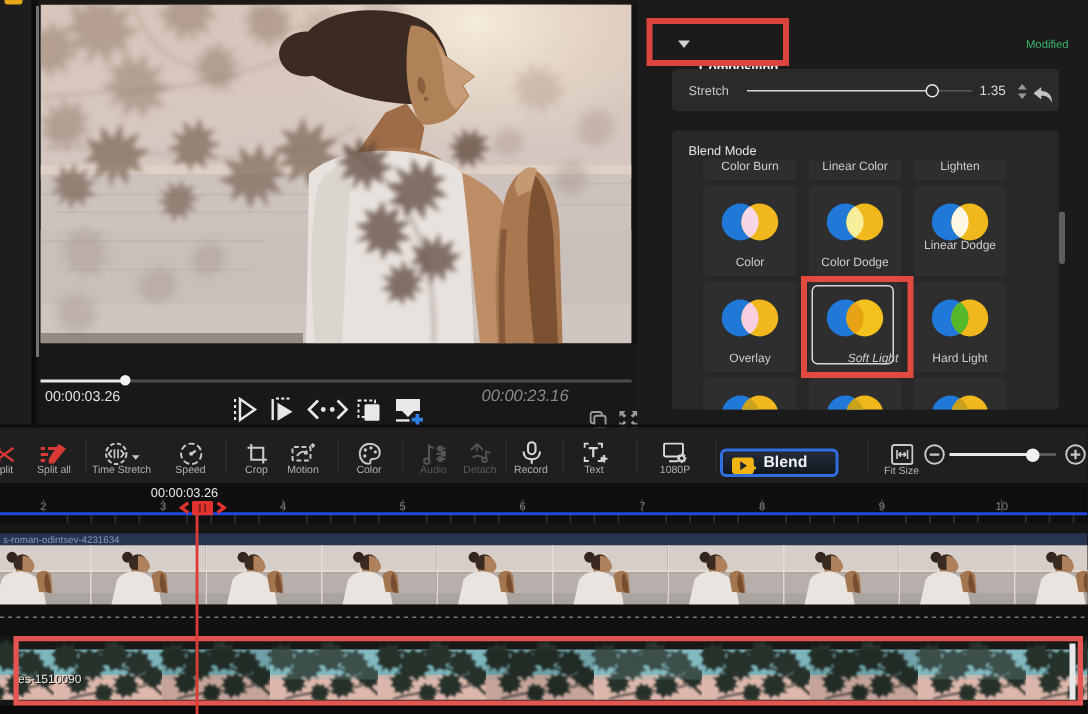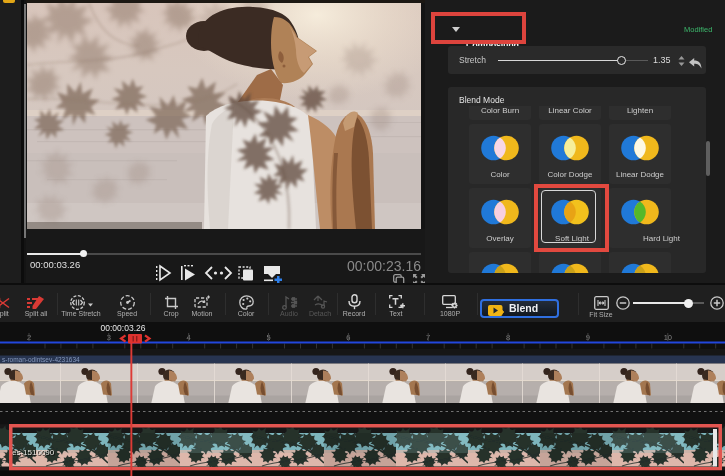--- a/index.html
+++ b/index.html
@@ -116,21 +116,21 @@
     </g>
     <path d="M202,96 C226,106 246,131 256,166 C261,186 263,206 262,226" stroke="#604a3c" stroke-width="1.5" fill="none" opacity="0.5" filter="url(#bl2)"></path>
     <rect x="0" y="219" width="175" height="7" fill="#5a4f47" opacity="0.5"></rect>
   </svg>
 
   <div class="abs" style="left:26px;top:229px;width:399px;height:56px;background:#181818;"></div>
   <div class="abs" style="left:27px;top:253px;width:57px;height:1.6px;background:#e8e8e8;"></div>
   <div class="abs" style="left:84px;top:253px;width:337px;height:1.6px;background:#4a4a4a;"></div>
   <div class="abs" style="left:80px;top:250px;width:7px;height:7px;border-radius:50%;background:#f2f2f2;"></div>
   <div class="abs" style="left:30px;top:259px;font-size:9.5px;color:#e0e0e0;">00:00:03.26</div>
-  <div class="abs" style="left:321px;top:258px;width:100px;font-size:14px;color:#8a8a8a;text-align:right;">00:00:23.16</div>
+  <div class="abs" style="left:321px;top:258px;width:100px;font-size:11px;color:#8a8a8a;text-align:left;font-style:italic;">00:00:23.16</div>
   <svg class="abs" style="left:153px;top:264px;" width="132" height="20" viewBox="0 0 132 20">
     <g fill="#e8e8e8" stroke="none">
       <g transform="translate(3,0)">
           <rect x="0" y="2" width="1.4" height="2"></rect>
           <rect x="0" y="6" width="1.4" height="2"></rect>
           <rect x="0" y="10" width="1.4" height="2"></rect>
           <rect x="0" y="14" width="1.4" height="2"></rect>
           <path d="M4,2 L14,9 L4,16 Z" fill="none" stroke="#e8e8e8" stroke-width="1.6"></path>
         </g>
       <g transform="translate(28,0)">
@@ -214,43 +214,43 @@
         <circle cx="28.5" cy="15" r="12.3" fill="#f0b81c"></circle>
         <path d="M22,4.56 A12.3,12.3 0 0 1 22,25.44 A12.3,12.3 0 0 1 22,4.56 Z" fill="#f6ee9a"></path>
       </svg>
     <div class="lbl" style="left:82px;top:64px;width:80px;font-size:8px;color:#cdcdcd;">Color Dodge</div>
     <div class="abs" style="left:161px;top:18px;width:62px;height:60px;background:#2e2e2e;border-radius:3px;"></div>
     <svg class="abs" style="left:170px;top:27px;" width="44" height="31" viewBox="0 0 44 31">
         <circle cx="15.5" cy="15" r="12.3" fill="#2079d8"></circle>
         <circle cx="28.5" cy="15" r="12.3" fill="#f0b81c"></circle>
         <path d="M22,4.56 A12.3,12.3 0 0 1 22,25.44 A12.3,12.3 0 0 1 22,4.56 Z" fill="#fdf8e4"></path>
       </svg>
-    <div class="lbl" style="left:152px;top:64px;width:80px;font-size:8px;color:#cdcdcd;">Linear Dodge</div>
+    <div class="lbl" style="left:152px;top:53px;width:80px;font-size:8px;color:#cdcdcd;">Linear Dodge</div>
     <div class="abs" style="left:21px;top:82px;width:62px;height:60px;background:#2e2e2e;border-radius:3px;"></div>
     <svg class="abs" style="left:30px;top:91px;" width="44" height="31" viewBox="0 0 44 31">
         <circle cx="15.5" cy="15" r="12.3" fill="#2079d8"></circle>
         <circle cx="28.5" cy="15" r="12.3" fill="#f0b81c"></circle>
         <path d="M22,4.56 A12.3,12.3 0 0 1 22,25.44 A12.3,12.3 0 0 1 22,4.56 Z" fill="#f7cfe0"></path>
       </svg>
     <div class="lbl" style="left:12px;top:128px;width:80px;font-size:8px;color:#cdcdcd;">Overlay</div>
     <div class="abs" style="left:91px;top:82px;width:62px;height:60px;background:#2e2e2e;border-radius:3px;"></div>
     <svg class="abs" style="left:100px;top:91px;" width="44" height="31" viewBox="0 0 44 31">
         <circle cx="15.5" cy="15" r="12.3" fill="#2079d8"></circle>
         <circle cx="28.5" cy="15" r="12.3" fill="#f2c11d"></circle>
         <path d="M22,4.56 A12.3,12.3 0 0 1 22,25.44 A12.3,12.3 0 0 1 22,4.56 Z" fill="#e8a315"></path>
       </svg>
-    <div class="lbl" style="left:84px;top:128px;width:80px;font-size:8px;color:#cdcdcd;">Soft Light</div>
+    <div class="lbl" style="left:94px;top:128px;width:80px;font-size:8px;color:#cdcdcd;font-style:italic;">Soft Light</div>
     <div class="abs" style="left:93px;top:84px;width:53px;height:51px;border:1.5px solid #d8d8d8;border-radius:4px;"></div>
     <div class="abs" style="left:161px;top:82px;width:62px;height:60px;background:#2e2e2e;border-radius:3px;"></div>
     <svg class="abs" style="left:170px;top:91px;" width="44" height="31" viewBox="0 0 44 31">
         <circle cx="15.5" cy="15" r="12.3" fill="#2079d8"></circle>
         <circle cx="28.5" cy="15" r="12.3" fill="#f0b81c"></circle>
         <path d="M22,4.56 A12.3,12.3 0 0 1 22,25.44 A12.3,12.3 0 0 1 22,4.56 Z" fill="#54b82a"></path>
       </svg>
-    <div class="lbl" style="left:152px;top:128px;width:80px;font-size:8px;color:#cdcdcd;text-align:right;">Hard Light</div>
+    <div class="lbl" style="left:152px;top:128px;width:80px;font-size:8px;color:#cdcdcd;">Hard Light</div>
     <div class="abs" style="left:21px;top:146px;width:62px;height:60px;background:#2e2e2e;border-radius:3px;"></div>
     <svg class="abs" style="left:30px;top:155px;" width="44" height="31" viewBox="0 0 44 31">
         <circle cx="15.5" cy="15" r="12.3" fill="#2079d8"></circle>
         <circle cx="28.5" cy="15" r="12.3" fill="#f0b81c"></circle>
         <path d="M22,4.56 A12.3,12.3 0 0 1 22,25.44 A12.3,12.3 0 0 1 22,4.56 Z" fill="#caa11a"></path>
       </svg>
     <div class="abs" style="left:91px;top:146px;width:62px;height:60px;background:#2e2e2e;border-radius:3px;"></div>
     <svg class="abs" style="left:100px;top:155px;" width="44" height="31" viewBox="0 0 44 31">
         <circle cx="15.5" cy="15" r="12.3" fill="#2079d8"></circle>
         <circle cx="28.5" cy="15" r="12.3" fill="#f0b81c"></circle>

